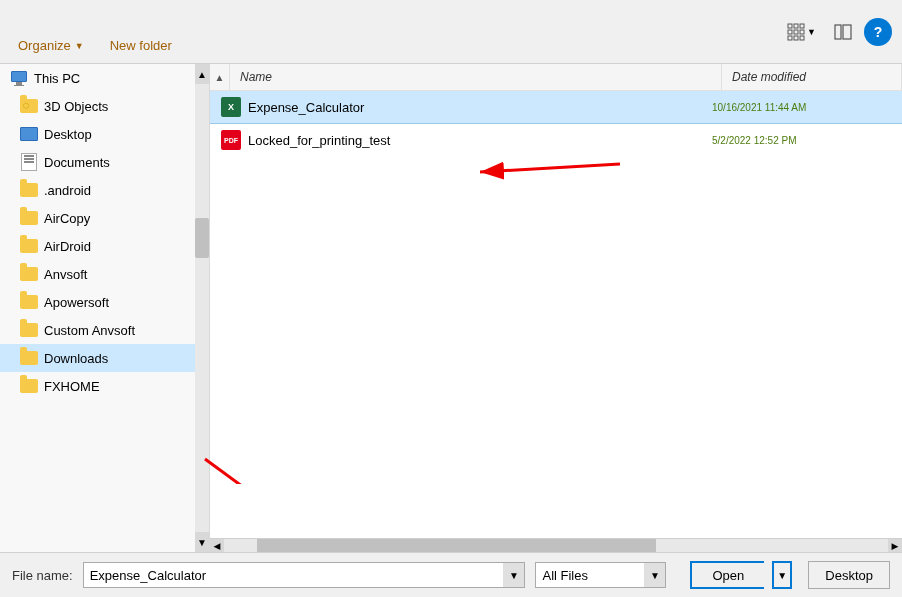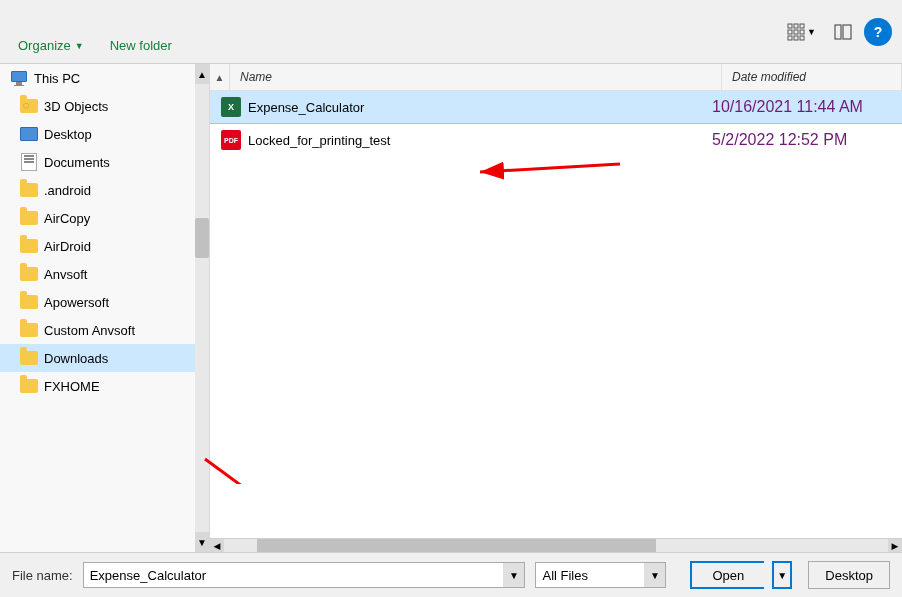--- a/index.html
+++ b/index.html
@@ -25,21 +25,21 @@
     }
     .toolbar-btn {
       display: flex;
       align-items: center;
       gap: 4px;
       padding: 4px 8px;
       background: transparent;
       border: none;
       cursor: pointer;
       font-size: 13px;
-      color: #15803d;
+      color: #a16207;
       margin-top: 28px;
     }
     .toolbar-right {
       margin-left: auto;
       display: flex;
       align-items: center;
       gap: 6px;
     }
     .view-btn {
       display: flex;
@@ -168,22 +168,22 @@
       display: flex;
       align-items: center;
       justify-content: center;
     }
     .file-row-name {
       flex: 1;
       font-size: 13px;
     }
     .file-row-date {
       width: 180px;
-      font-size: 16px;
-      color: #701a75;
+      font-size: 10px;
+      color: #4d7c0f;
     }
 
     
     .file-area-hscroll {
       height: 14px;
       background: #f0f0f0;
       border-top: 1px solid #d0d0d0;
       display: flex;
       align-items: center;
     }

